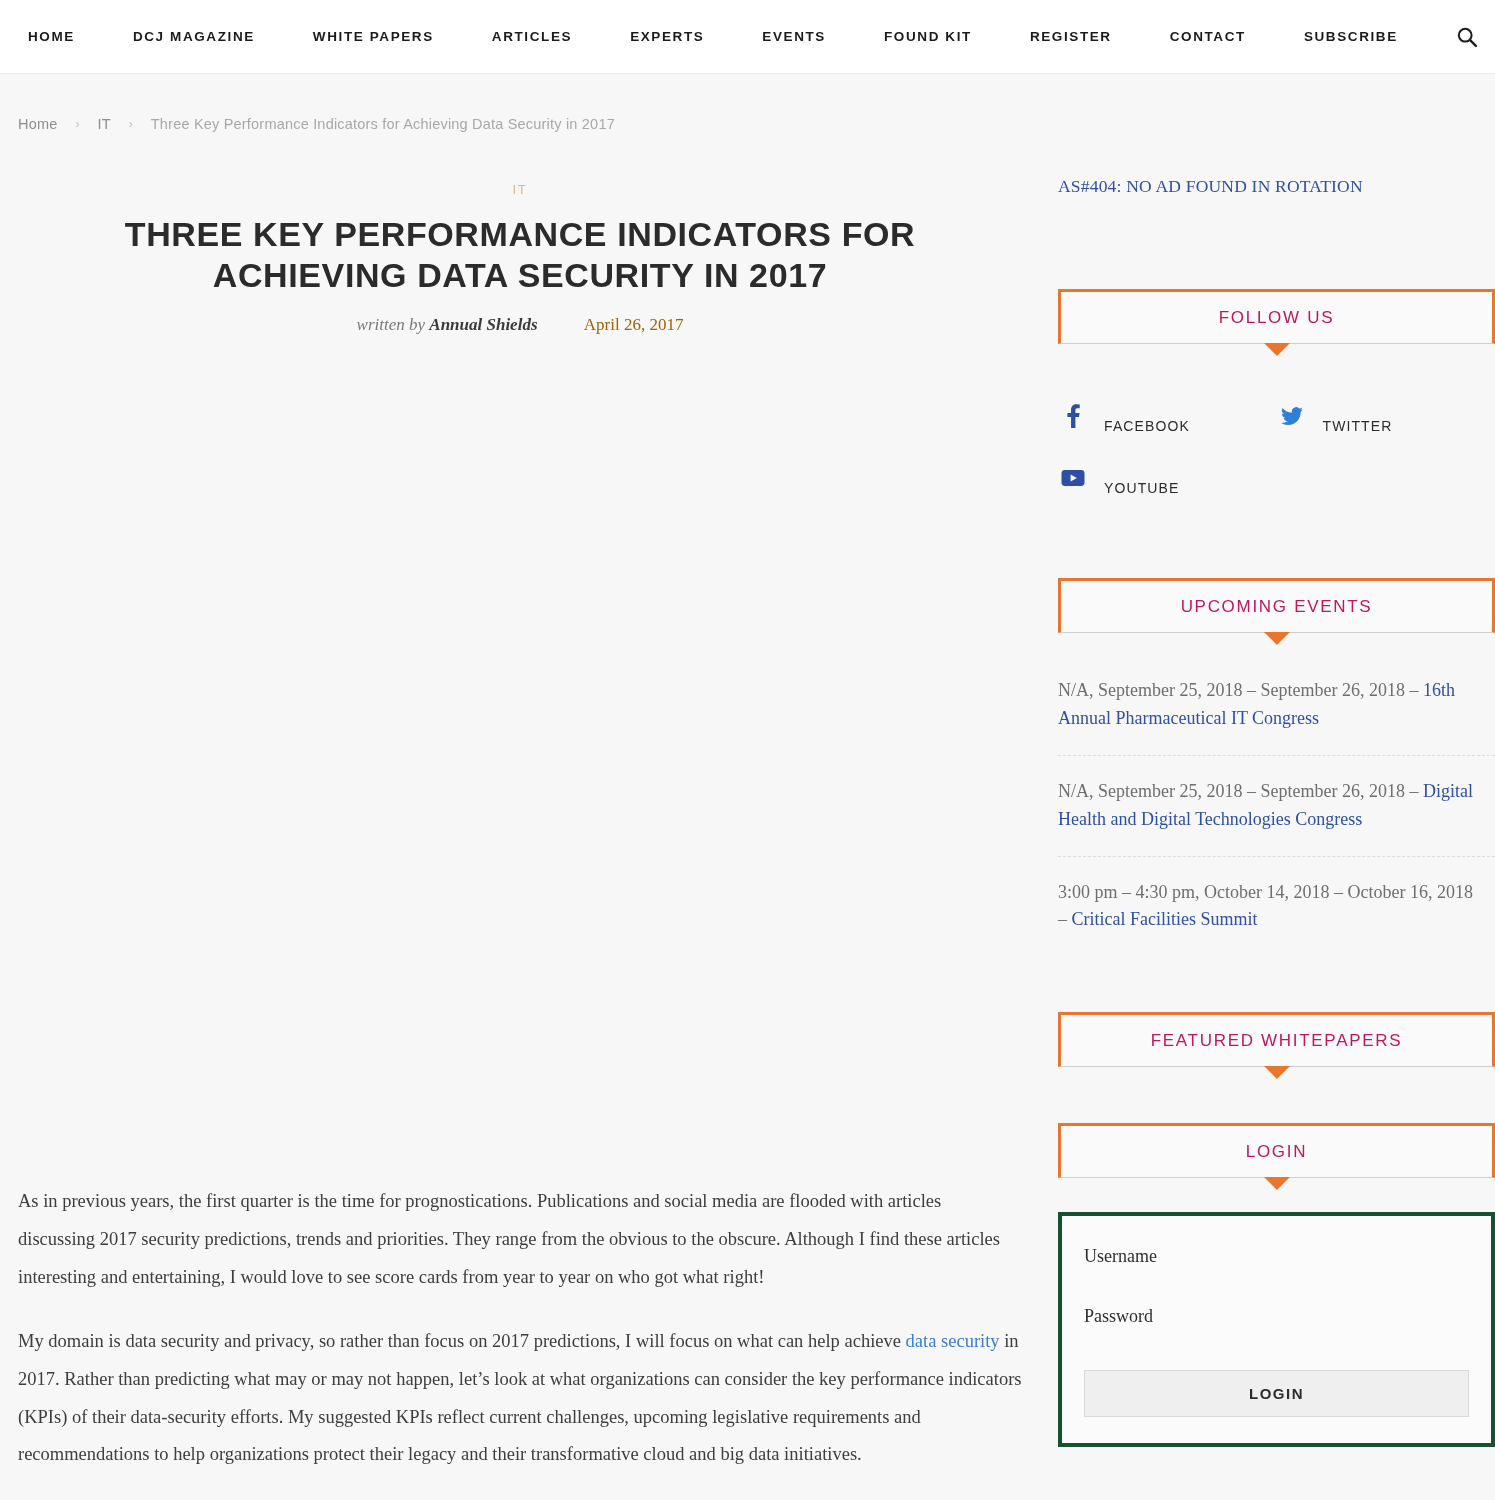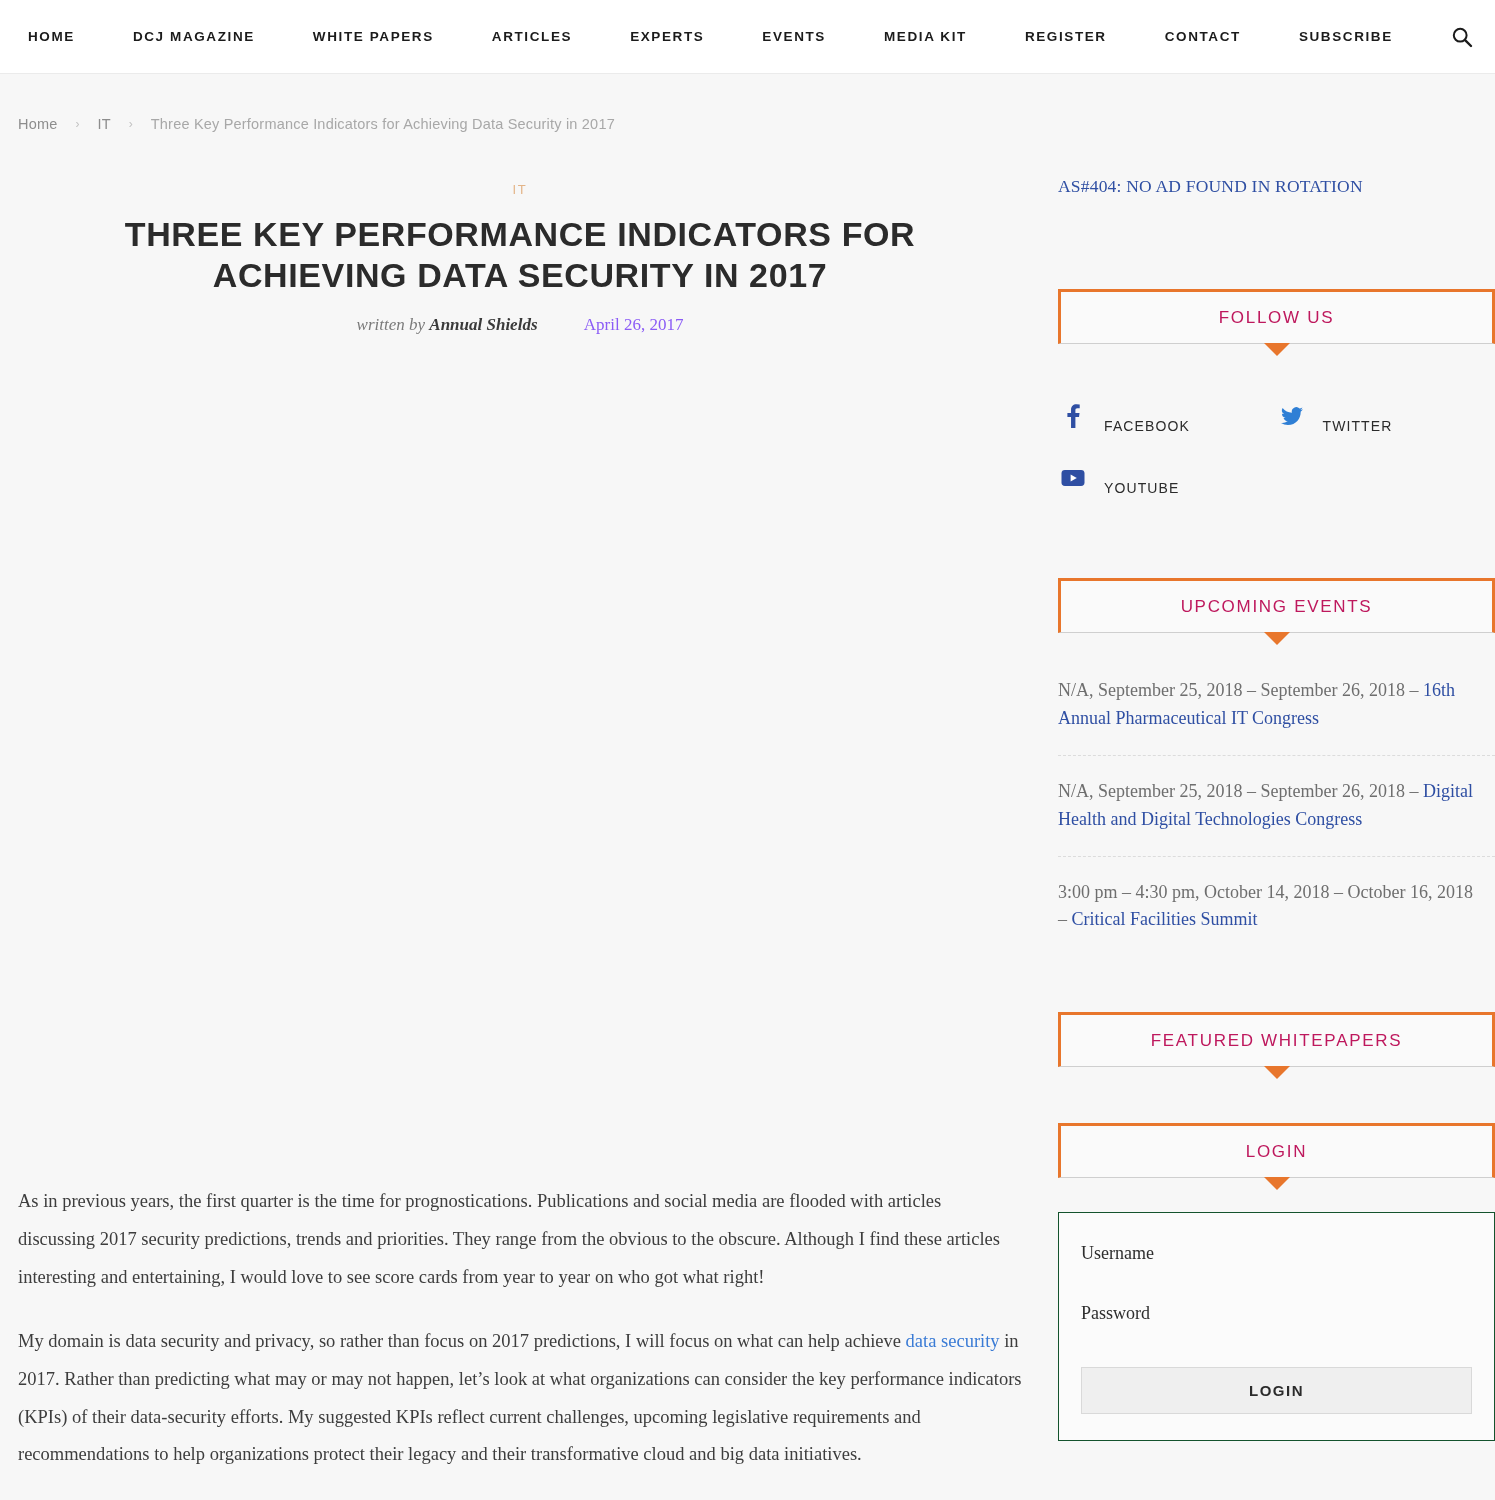--- a/index.html
+++ b/index.html
@@ -119,21 +119,21 @@
     color: #777;
   }
   .byline .written { font-style: italic; color: #7a7a7a; }
   .byline .author {
     font-style: italic;
     font-weight: bold;
     color: #3a3a3a;
     text-decoration: none;
     cursor: pointer;
   }
-  .byline .date { margin-left: 42px; color: #8b5cf6; }
+  .byline .date { margin-left: 42px; color: #a16207; }
 
   
   .featured-placeholder { height: 848px; }
 
   
   .article-body {
     font-family: "Liberation Serif", serif;
     font-size: 18.5px;
     line-height: 2.05;
     color: #3d3d3d;
@@ -225,21 +225,21 @@
   .event-item:last-child { border-bottom: none; }
   .event-date { color: #6e6e6e; }
   .event-link {
     color: #2f4fa3;
     text-decoration: none;
     cursor: pointer;
   }
 
   
   .login-box {
-    border: 1px solid #14532d;
+    border: 4px solid #14532d;
     background: #fbfbfb;
     padding: 26px 22px 26px 22px;
     margin-top: 34px;
   }
   .login-field {
     width: 100%;
     border: none;
     background: transparent;
     border-bottom: 1px solid transparent;
     font-family: "Liberation Serif", serif;
@@ -268,21 +268,21 @@
 <body>
 
 <div class="topnav">
   <nav class="nav-items">
       <a class="nav-item">HOME</a>
       <a class="nav-item">DCJ MAGAZINE</a>
       <a class="nav-item">WHITE PAPERS</a>
       <a class="nav-item">ARTICLES</a>
       <a class="nav-item">EXPERTS</a>
       <a class="nav-item">EVENTS</a>
-      <a class="nav-item">MEDIA KIT</a>
+      <a class="nav-item">FOUND KIT</a>
       <a class="nav-item">REGISTER</a>
       <a class="nav-item">CONTACT</a>
       <a class="nav-item">SUBSCRIBE</a>
     </nav>
   <div class="nav-search">
     <svg width="22" height="22" viewBox="0 0 22 22" aria-hidden="true">
       <circle cx="9.2" cy="9.2" r="6.4" fill="none" stroke="#1b1b1b" stroke-width="2"></circle>
       <line x1="14.1" y1="14.1" x2="20" y2="20" stroke="#1b1b1b" stroke-width="2.4" stroke-linecap="round"></line>
     </svg>
   </div>

